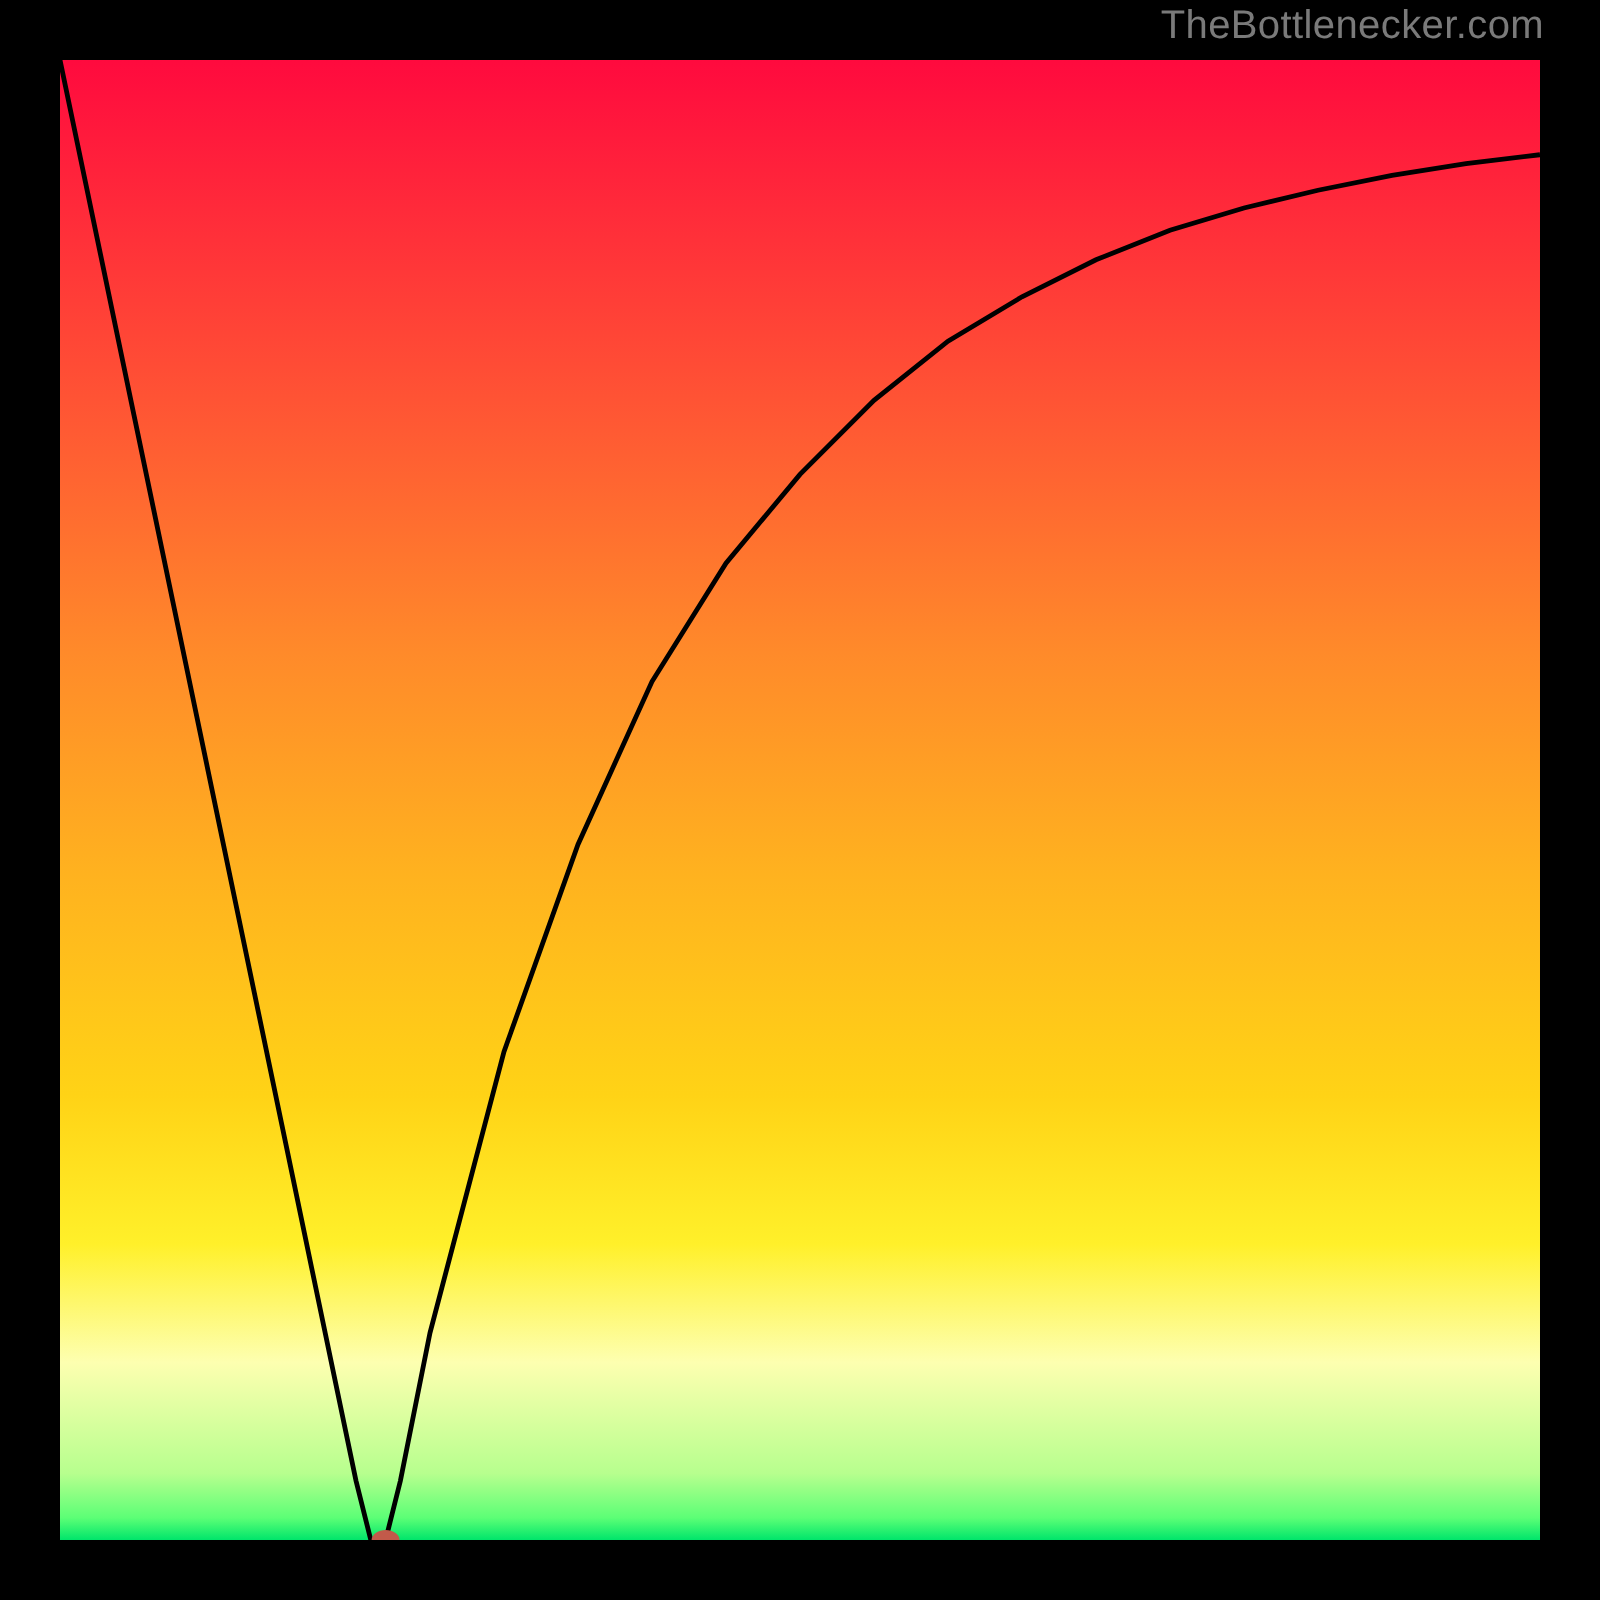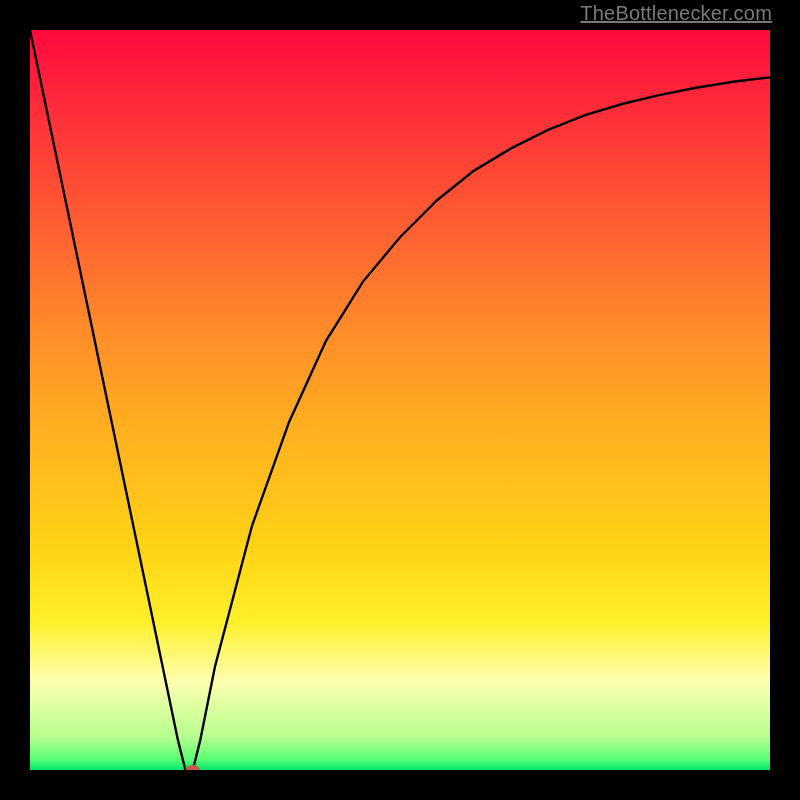--- a/index.html
+++ b/index.html
@@ -21,21 +21,20 @@
   .watermark {
     position: absolute;
     top: 2px;
     right: 28px;
     color: #7a7a7a;
     font-size: 20px;
     font-weight: 500;
     letter-spacing: 0.2px;
     z-index: 20;
     user-select: none;
-    text-decoration: underline;
   }
   svg.plot {
     position: absolute;
     left: 30px;
     top: 30px;
     width: 740px;
     height: 740px;
     display: block;
   }
 </style>

